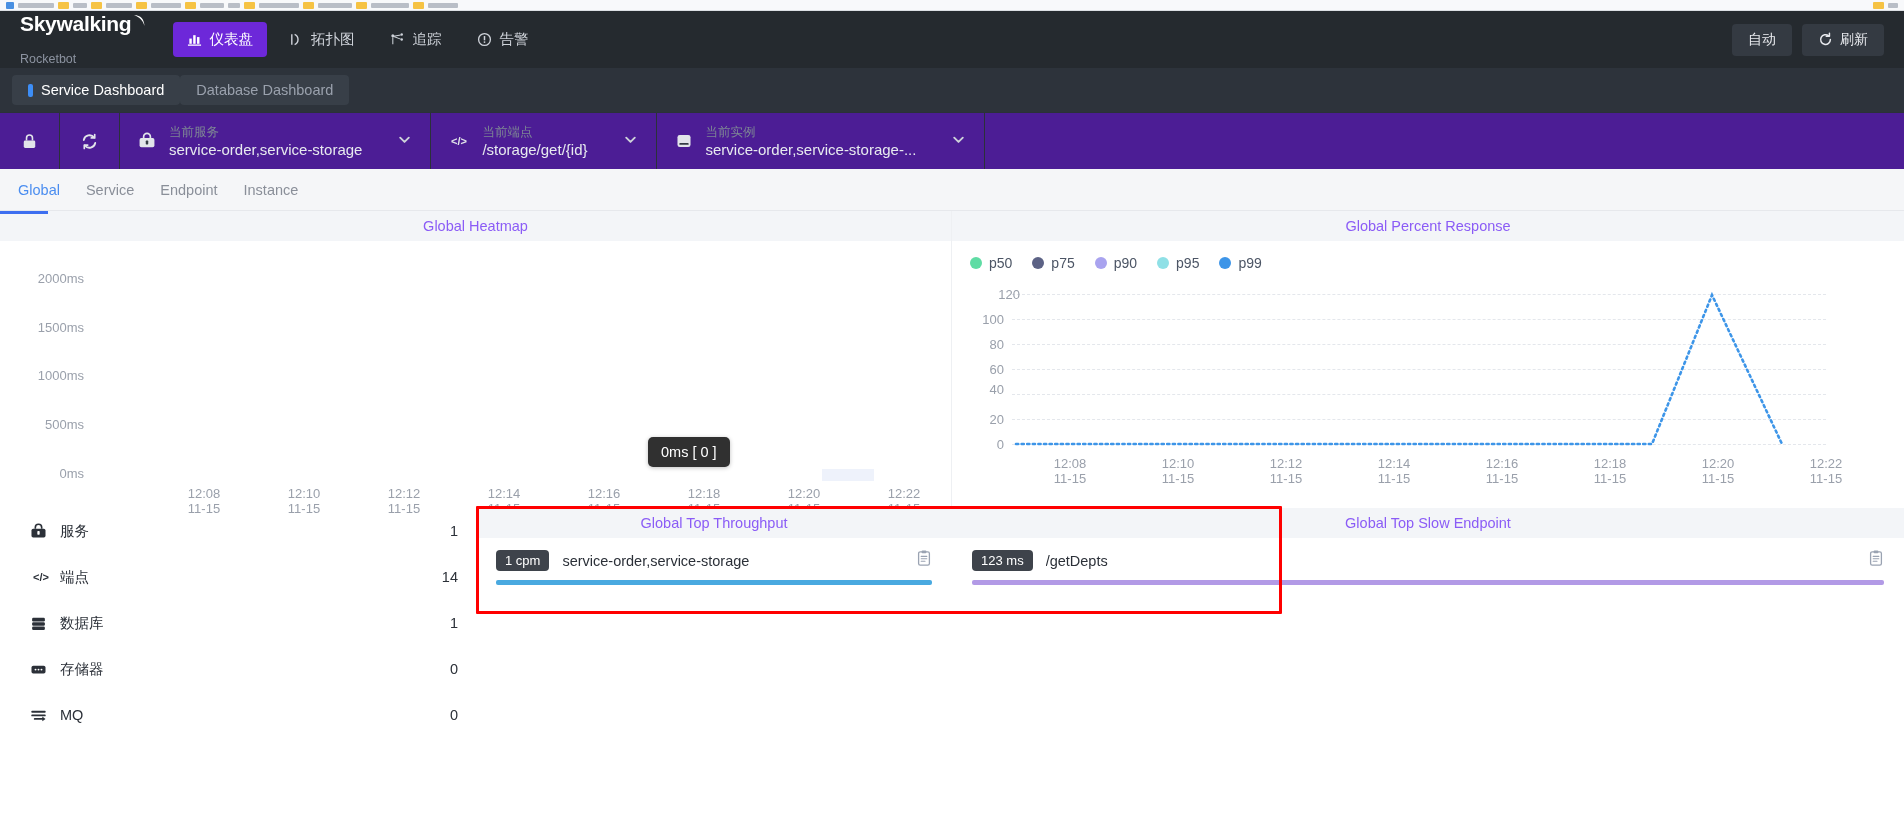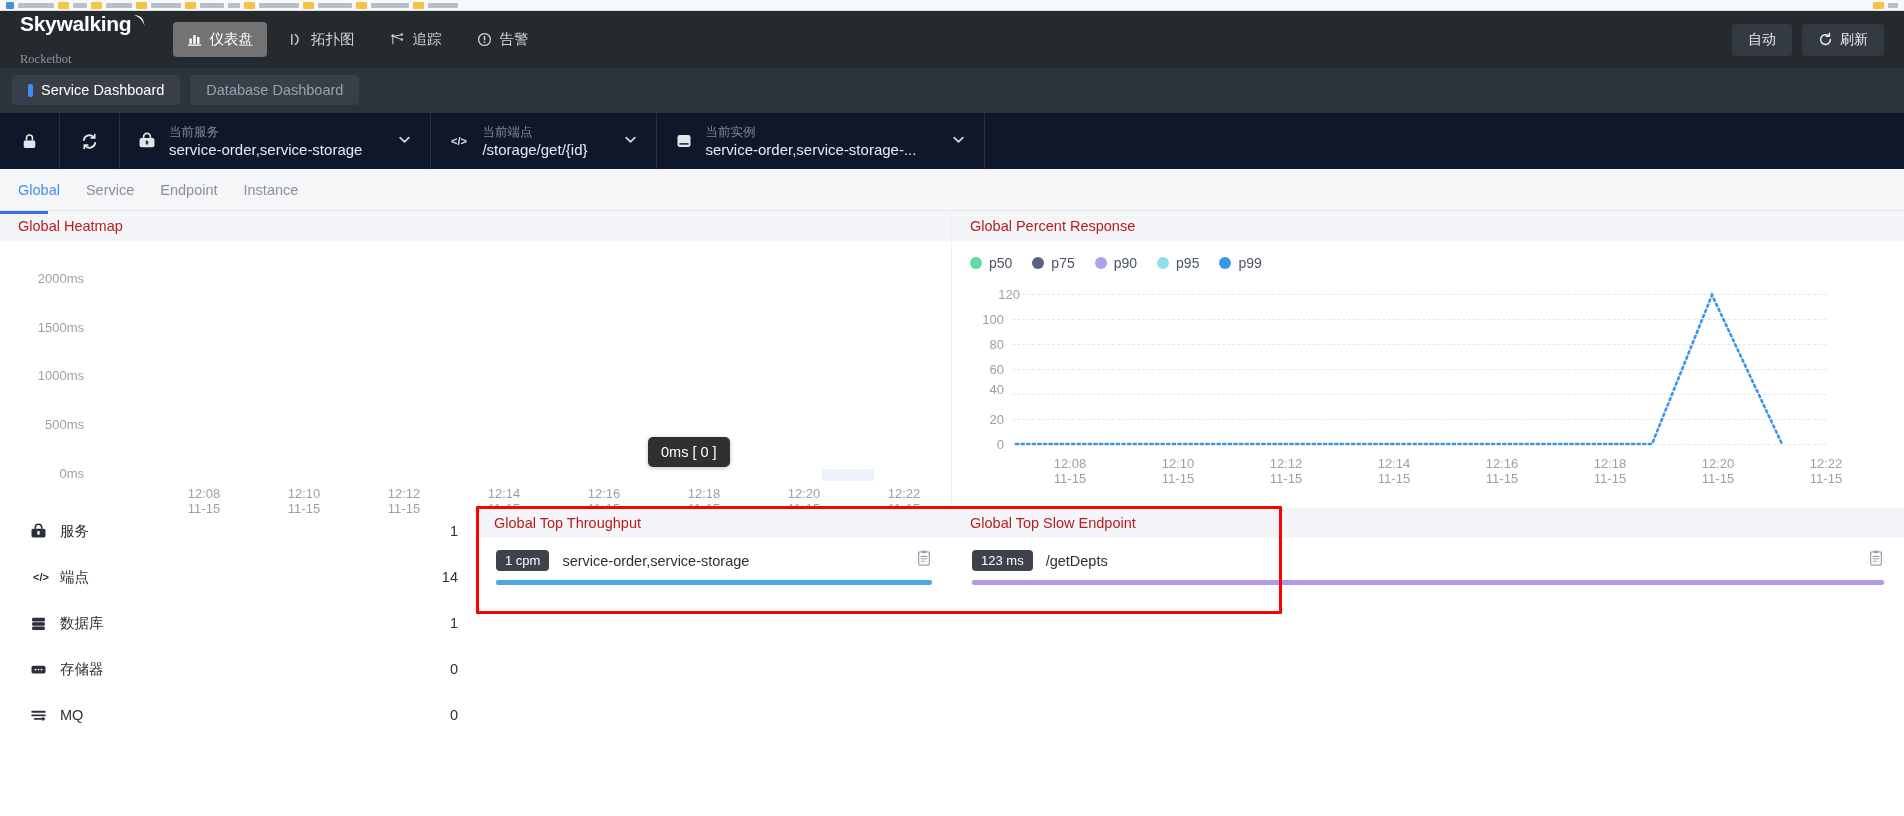--- a/index.html
+++ b/index.html
@@ -33,60 +33,60 @@
   #logo-block { display: flex; flex-direction: column; justify-content: flex-start; margin-right: 28px; }
   #logo-main {
     color: #fff; font-size: 21px; font-weight: 700;
     letter-spacing: -0.3px; line-height: 21px;
     position: relative; display: inline-block;
   }
   #logo-moon {
     display: inline-block; width: 13px; height: 13px;
     margin-left: 1px; position: relative; top: -3px;
   }
-  #logo-sub { color: #8c93a0; font-size: 12.5px; line-height: 15px; margin-top: 18px; font-family: Liberation Serif, serif; }
+  #logo-sub { color: #8c93a0; font-size: 12.5px; line-height: 15px; margin-top: 18px; }
   .nav-item {
     display: flex; align-items: center; gap: 7px;
     color: #cfd3da; font-size: 14.5px;
     padding: 8px 14px; border-radius: 4px;
     margin-right: 8px; cursor: pointer;
     white-space: nowrap;
   }
-  .nav-item.active { background: #737373; color: #ffffff; }
+  .nav-item.active { background: #6d28d9; color: #ffffff; }
   .nav-ic { display: inline-flex; width: 15px; height: 15px; align-items: center; justify-content: center; }
   #topbar-right { margin-left: auto; display: flex; align-items: center; gap: 10px; }
   .tb-btn {
     background: #343a42; color: #e8eaee;
     font-size: 14px; padding: 7px 16px;
     border-radius: 4px; cursor: pointer;
     display: flex; align-items: center; gap: 7px;
     white-space: nowrap;
   }
 
   
   #dash-tabs {
     height: 44px; width: 100%;
     background: #2d333b;
     display: flex; align-items: center;
-    padding: 0 12px; gap: 10px;
+    padding: 0 12px; gap: 0;
   }
   .dash-tab {
     display: flex; align-items: center; gap: 8px;
     font-size: 14.5px; color: #9aa1ad;
     background: #383f48; border-radius: 4px;
     padding: 7px 16px; cursor: pointer;
     white-space: nowrap;
   }
   .dash-tab.active { color: #ffffff; }
   .tab-dot { width: 5px; height: 13px; border-radius: 2px; background: #3d8ef7; flex: none; }
 
   
   #selector-bar {
     height: 57px; width: 100%;
-    background: #0f172a;
+    background: #4c1d95;
     display: flex; align-items: stretch;
     border-top: 1px solid #2b3139;
   }
   .sel-icon-btn {
     width: 60px; display: flex; align-items: center; justify-content: center;
     color: #e2e5ea; cursor: pointer;
     border-right: 1px solid #2b3139;
   }
   .sel-group {
     display: flex; align-items: center; gap: 13px;
@@ -108,22 +108,21 @@
     border-bottom: 1px solid #e6e8ec;
   }
   .subtab { font-size: 14.5px; color: #8a8f99; cursor: pointer; line-height: 42px; }
   .subtab.active { color: #4a8df0; }
 
   
   #content { width: 100%; height: 662px; background: #ffffff; position: relative; }
   .panel-head {
     background: #f3f5f8; height: 30px;
     display: flex; align-items: center;
-    padding-left: 18px;
-    font-size: 14.5px; color: #b91c1c;
+    font-size: 14.5px; color: #8b5cf6; justify-content: center;
   }
   .panel-head .accent-bar {
     position: absolute; left: 0; top: 0;
     width: 48px; height: 3px; background: #3d6ef0;
   }
 
   
   #charts-row { display: flex; width: 100%; height: 297px; }
   #heatmap-panel { width: 952px; height: 100%; position: relative; border-right: 1px solid #eef0f3; }
   #percent-panel { width: 952px; height: 100%; position: relative; }

